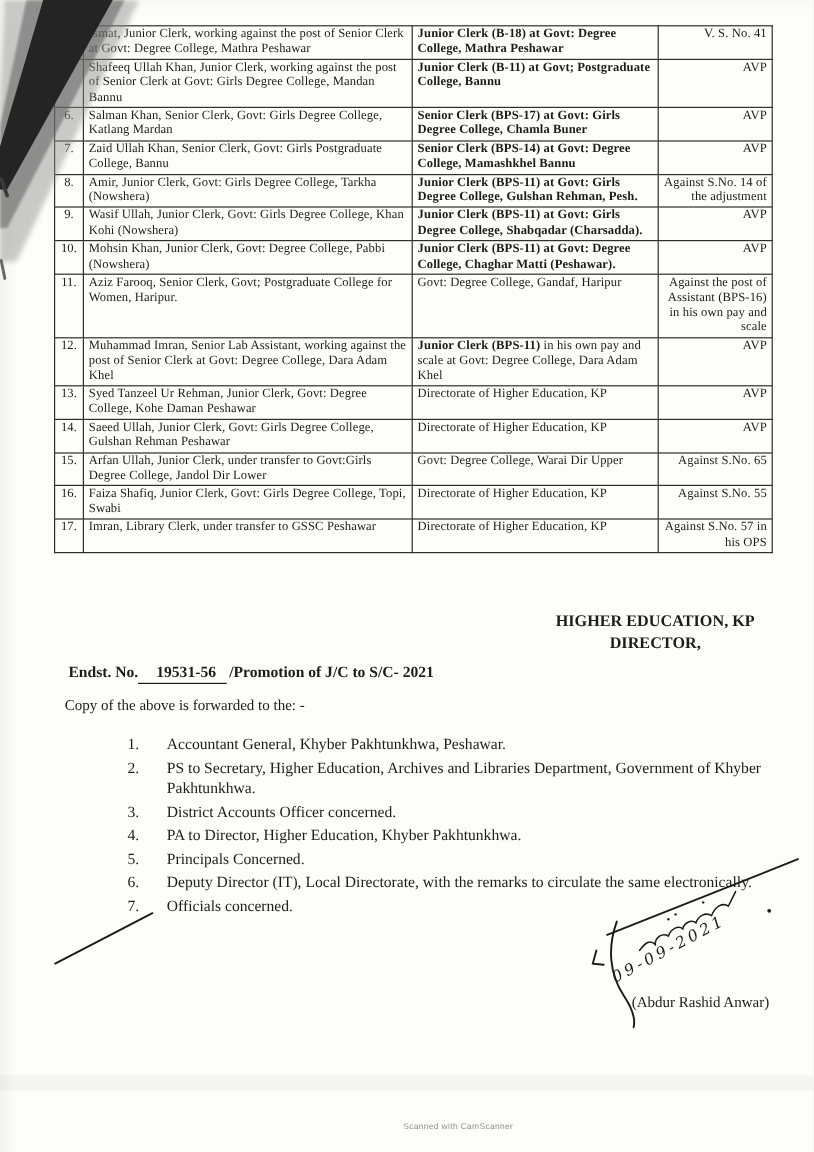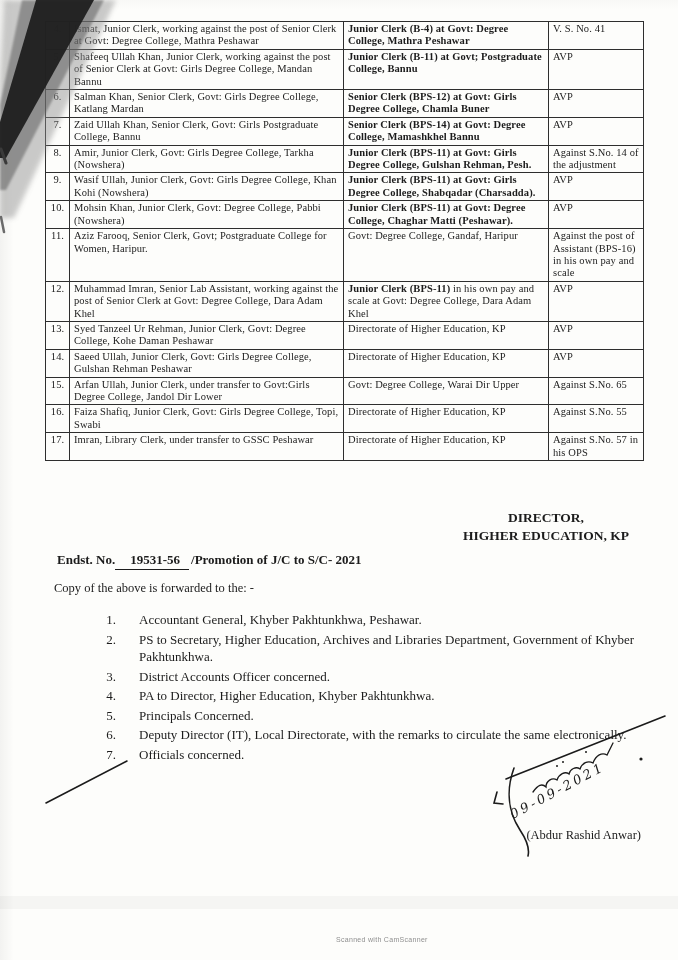--- a/index.html
+++ b/index.html
@@ -20,21 +20,21 @@
   table.promo td{
     border:1px solid #2e2e2e;
     vertical-align:top;
     padding:1px 4px;
     font-size:10.5px;line-height:12.4px;
     letter-spacing:0.1px;
   }
   td.c-sno{width:24px;text-align:center;padding:1px 1px;}
   td.c-name{width:274px;}
   td.c-post{width:205px;}
-  td.c-rem{width:95px;text-align:left;font-size:10px;line-height:11.6px;font-family:Liberation Serif, serif;}
+  td.c-rem{width:95px;text-align:right;font-size:10px;line-height:11.6px;font-family:Liberation Serif, serif;}
   .pb{font-weight:bold;}
   
   .director-block{
     position:absolute;left:455px;top:509px;width:182px;
     text-align:center;font-weight:bold;font-size:13.5px;line-height:18px;
   }
   .endst-line{
     position:absolute;left:57px;top:552px;
     font-weight:bold;font-size:13px;white-space:nowrap;
   }
@@ -73,33 +73,33 @@
     <colgroup>
         <col style="width:24px">
         <col style="width:274px">
         <col style="width:205px">
         <col style="width:95px">
       </colgroup>
     <tbody>
       <tr>
         <td class="c-sno">4.</td>
         <td class="c-name">Ismat, Junior Clerk, working against the post of Senior Clerk at Govt: Degree College, Mathra Peshawar</td>
-        <td class="c-post"><span class="pb">Junior Clerk (B-4) at Govt: Degree College, Mathra Peshawar</span><span></span></td>
+        <td class="c-post"><span class="pb">Junior Clerk (B-18) at Govt: Degree College, Mathra Peshawar</span><span></span></td>
         <td class="c-rem">V. S. No. 41</td>
       </tr>
       <tr>
         <td class="c-sno">5.</td>
         <td class="c-name">Shafeeq Ullah Khan, Junior Clerk, working against the post of Senior Clerk at Govt: Girls Degree College, Mandan Bannu</td>
         <td class="c-post"><span class="pb">Junior Clerk (B-11) at Govt; Postgraduate College, Bannu</span><span></span></td>
         <td class="c-rem">AVP</td>
       </tr>
       <tr>
         <td class="c-sno">6.</td>
         <td class="c-name">Salman Khan, Senior Clerk, Govt: Girls Degree College, Katlang Mardan</td>
-        <td class="c-post"><span class="pb">Senior Clerk (BPS-12) at Govt: Girls Degree College, Chamla Buner</span><span></span></td>
+        <td class="c-post"><span class="pb">Senior Clerk (BPS-17) at Govt: Girls Degree College, Chamla Buner</span><span></span></td>
         <td class="c-rem">AVP</td>
       </tr>
       <tr>
         <td class="c-sno">7.</td>
         <td class="c-name">Zaid Ullah Khan, Senior Clerk, Govt: Girls Postgraduate College, Bannu</td>
         <td class="c-post"><span class="pb">Senior Clerk (BPS-14) at Govt: Degree College, Mamashkhel Bannu</span><span></span></td>
         <td class="c-rem">AVP</td>
       </tr>
       <tr>
         <td class="c-sno">8.</td>
@@ -158,22 +158,22 @@
       <tr>
         <td class="c-sno">17.</td>
         <td class="c-name">Imran, Library Clerk, under transfer to GSSC Peshawar</td>
         <td class="c-post"><span class="pb"></span><span>Directorate of Higher Education, KP</span></td>
         <td class="c-rem">Against S.No. 57 in his OPS</td>
       </tr>
     </tbody>
   </table>
 
   <div class="director-block">
+    <div>HIGHER EDUCATION, KP</div>
     <div>DIRECTOR,</div>
-    <div>HIGHER EDUCATION, KP</div>
   </div>
 
   <div class="endst-line"><span>Endst. No.</span><span class="endst-num">19531-56</span><span>/Promotion of J/C to S/C- 2021</span></div>
 
   <div class="copy-line">Copy of the above is forwarded to the: -</div>
 
   <div class="fwd-list">
     <div class="fwd-item">
         <span class="fwd-num">1.</span>
         <span class="fwd-text">Accountant General, Khyber Pakhtunkhwa, Peshawar.</span>

